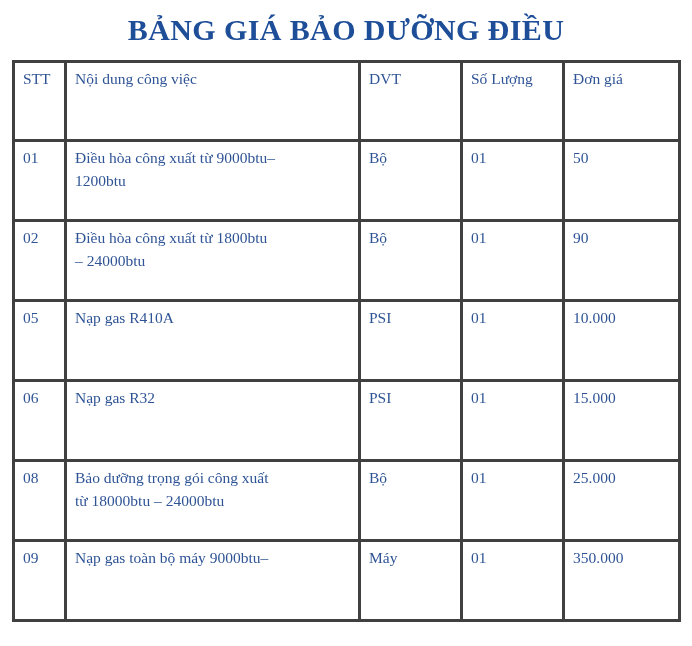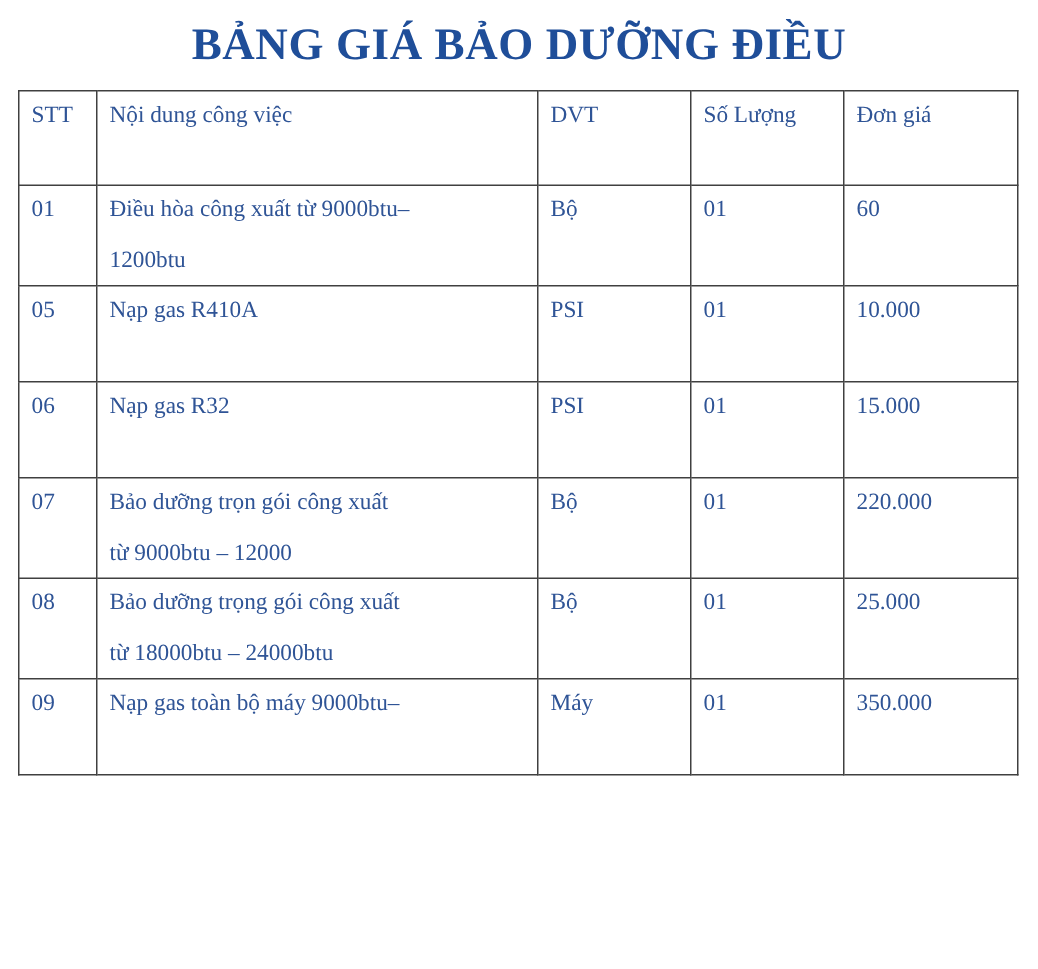--- a/index.html
+++ b/index.html
@@ -52,41 +52,41 @@
     border-collapse: collapse;
     table-layout: fixed;
     width: 666px;
     font-size: 15.5px;
     line-height: 20px;
     color: #2f5496;
   }
 
   table.price-table td,
   table.price-table th {
-    border: 1px solid #404040;
-    padding: 6px 7px 6px 8px;
+    border: 3px solid #404040;
+    padding: 6px 7px 20px 8px;
     vertical-align: top;
     text-align: left;
     font-weight: normal;
     background: #ffffff;
     overflow: hidden;
   }
 
   
   col.c-stt   { width: 52px; }
   col.c-desc  { width: 294px; }
   col.c-dvt   { width: 102px; }
   col.c-qty   { width: 102px; }
   col.c-price { width: 116px; }
 
   thead tr.header-row td { height: 50px; }
   tbody tr.data-row td   { height: 51px; }
 
   .cell-line { display: block; white-space: pre-wrap; }
-  .cell-line + .cell-line { margin-top: 14px; }
+  .cell-line + .cell-line { margin-top: 3px; }
 </style>
 </head>
 <body>
 
 <div class="page">
 
   <div class="doc-title">BẢNG GIÁ BẢO DƯỠNG ĐIỀU</div>
 
   <div class="price-table-wrap">
     <table class="price-table">
@@ -109,21 +109,33 @@
       <tbody id="table-body">
           <tr class="data-row">
             <td>01</td>
             <td>
               <span class="cell-line">Điều hòa công xuất từ 9000btu–</span>
               <span class="cell-line">1200btu</span>
             </td>
             <td>Bộ</td>
             <td>01</td>
             <td>
-              <span class="cell-line">60</span>
+              <span class="cell-line">50</span>
+            </td>
+          </tr>
+          <tr class="data-row">
+            <td>02</td>
+            <td>
+              <span class="cell-line">Điều hòa công xuất từ 1800btu</span>
+              <span class="cell-line">– 24000btu</span>
+            </td>
+            <td>Bộ</td>
+            <td>01</td>
+            <td>
+              <span class="cell-line">90</span>
             </td>
           </tr>
           <tr class="data-row">
             <td>05</td>
             <td>
               <span class="cell-line">Nạp gas R410A</span>
             </td>
             <td>PSI</td>
             <td>01</td>
             <td>
@@ -132,32 +144,20 @@
           </tr>
           <tr class="data-row">
             <td>06</td>
             <td>
               <span class="cell-line">Nạp gas R32</span>
             </td>
             <td>PSI</td>
             <td>01</td>
             <td>
               <span class="cell-line">15.000</span>
-            </td>
-          </tr>
-          <tr class="data-row">
-            <td>07</td>
-            <td>
-              <span class="cell-line">Bảo dưỡng trọn gói công xuất</span>
-              <span class="cell-line">từ 9000btu – 12000</span>
-            </td>
-            <td>Bộ</td>
-            <td>01</td>
-            <td>
-              <span class="cell-line">220.000</span>
             </td>
           </tr>
           <tr class="data-row">
             <td>08</td>
             <td>
               <span class="cell-line">Bảo dưỡng trọng gói công xuất</span>
               <span class="cell-line">từ 18000btu – 24000btu</span>
             </td>
             <td>Bộ</td>
             <td>01</td>

